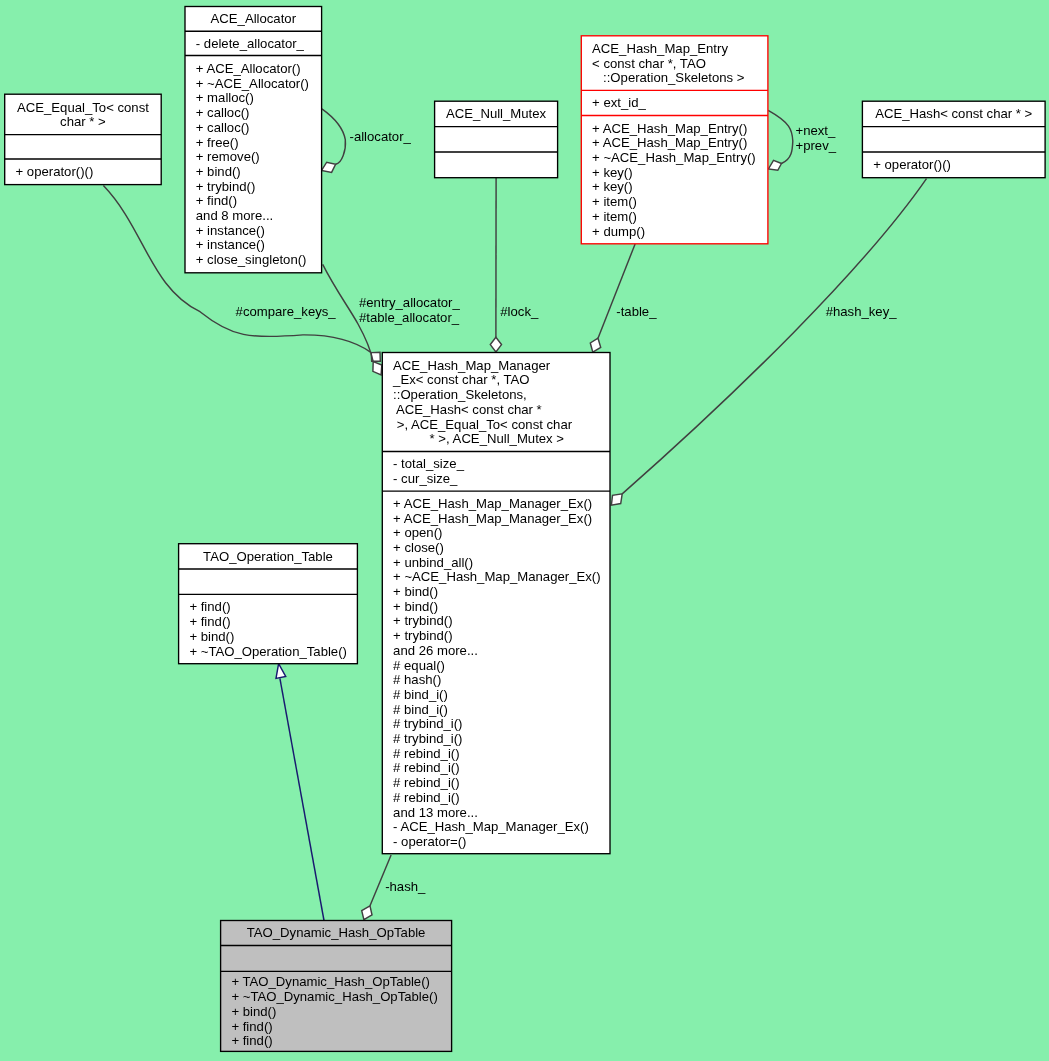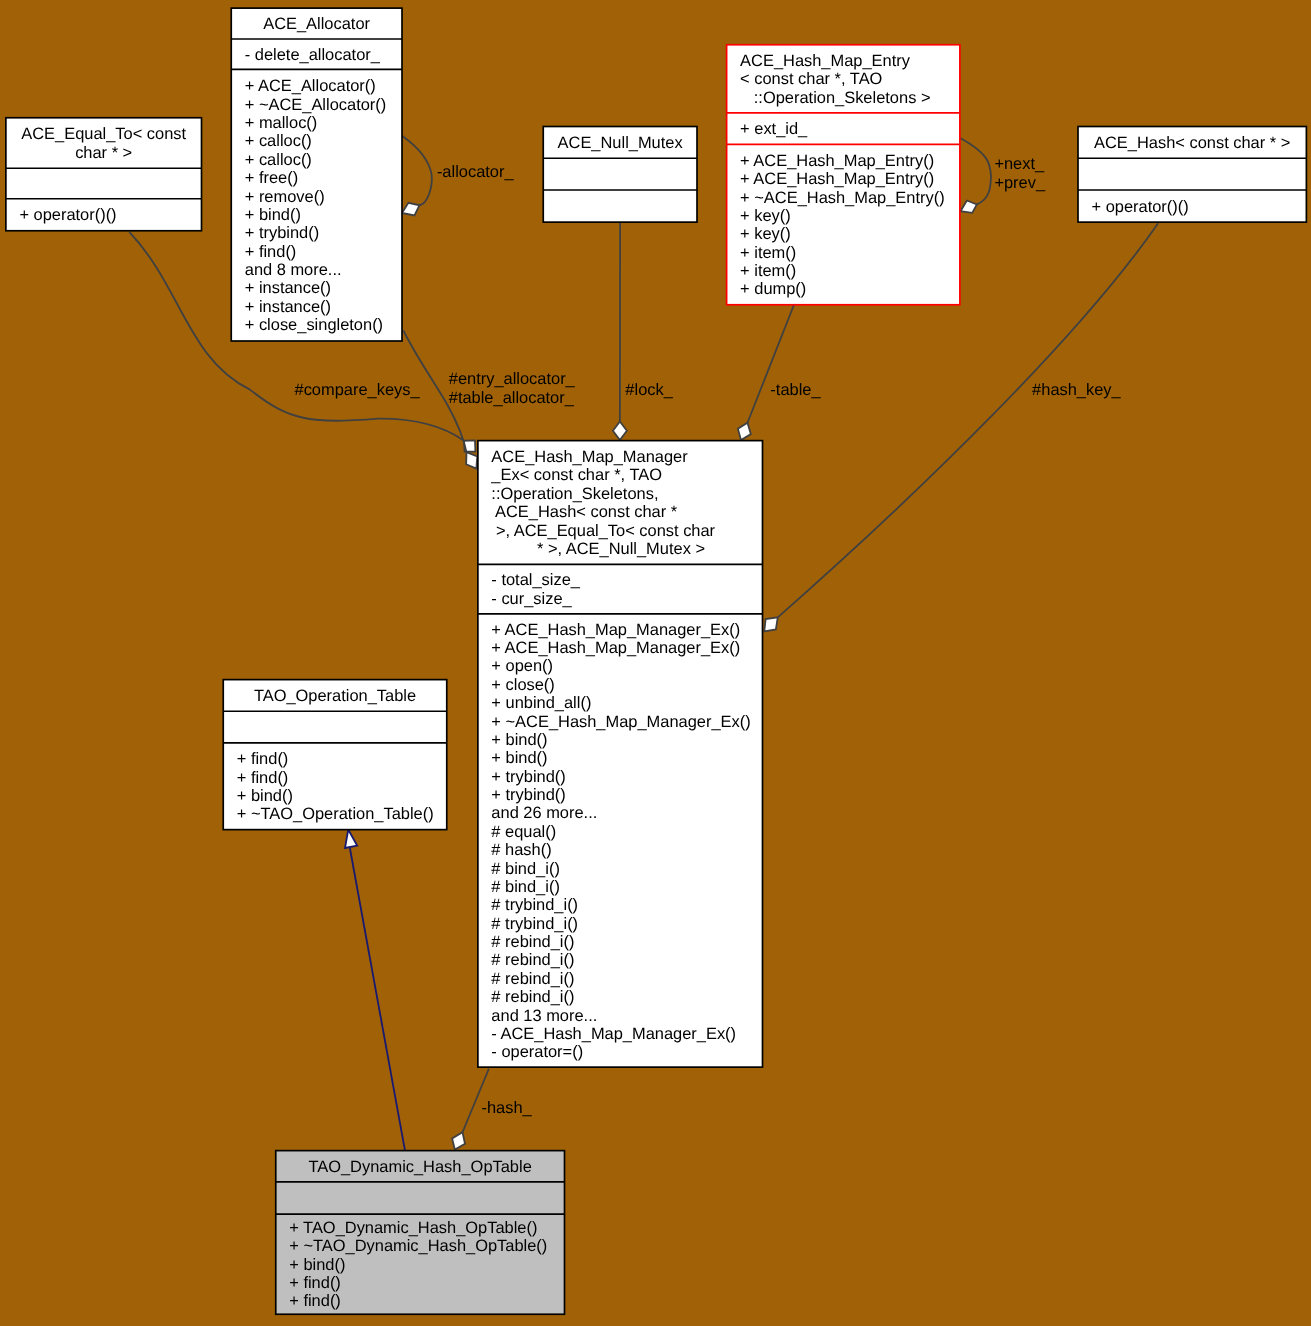--- a/index.html
+++ b/index.html
@@ -1,18 +1,18 @@
 <!DOCTYPE html>
 <html><head>
 <meta charset="utf-8">
 <style>
   html, body { margin:0; padding:0; background:#ffffff; }
   body { width:1049px; height:1061px; overflow:hidden;
          font-family:"Liberation Sans", sans-serif; }
-  #diagram { position:relative; width:1049px; height:1061px; background:#a16207; }
+  #diagram { position:relative; width:1049px; height:1061px; background:#86efac; }
   svg#graph { display:block; position:absolute; left:0; top:0; }
   #graph { will-change: opacity; }
   text { font-family:"Liberation Sans", sans-serif; fill:#000000; white-space:pre;
          -webkit-font-smoothing:antialiased; }
   .edge-path { fill:none; }
 </style>
 </head>
 <body>
 
 <div id="diagram">

